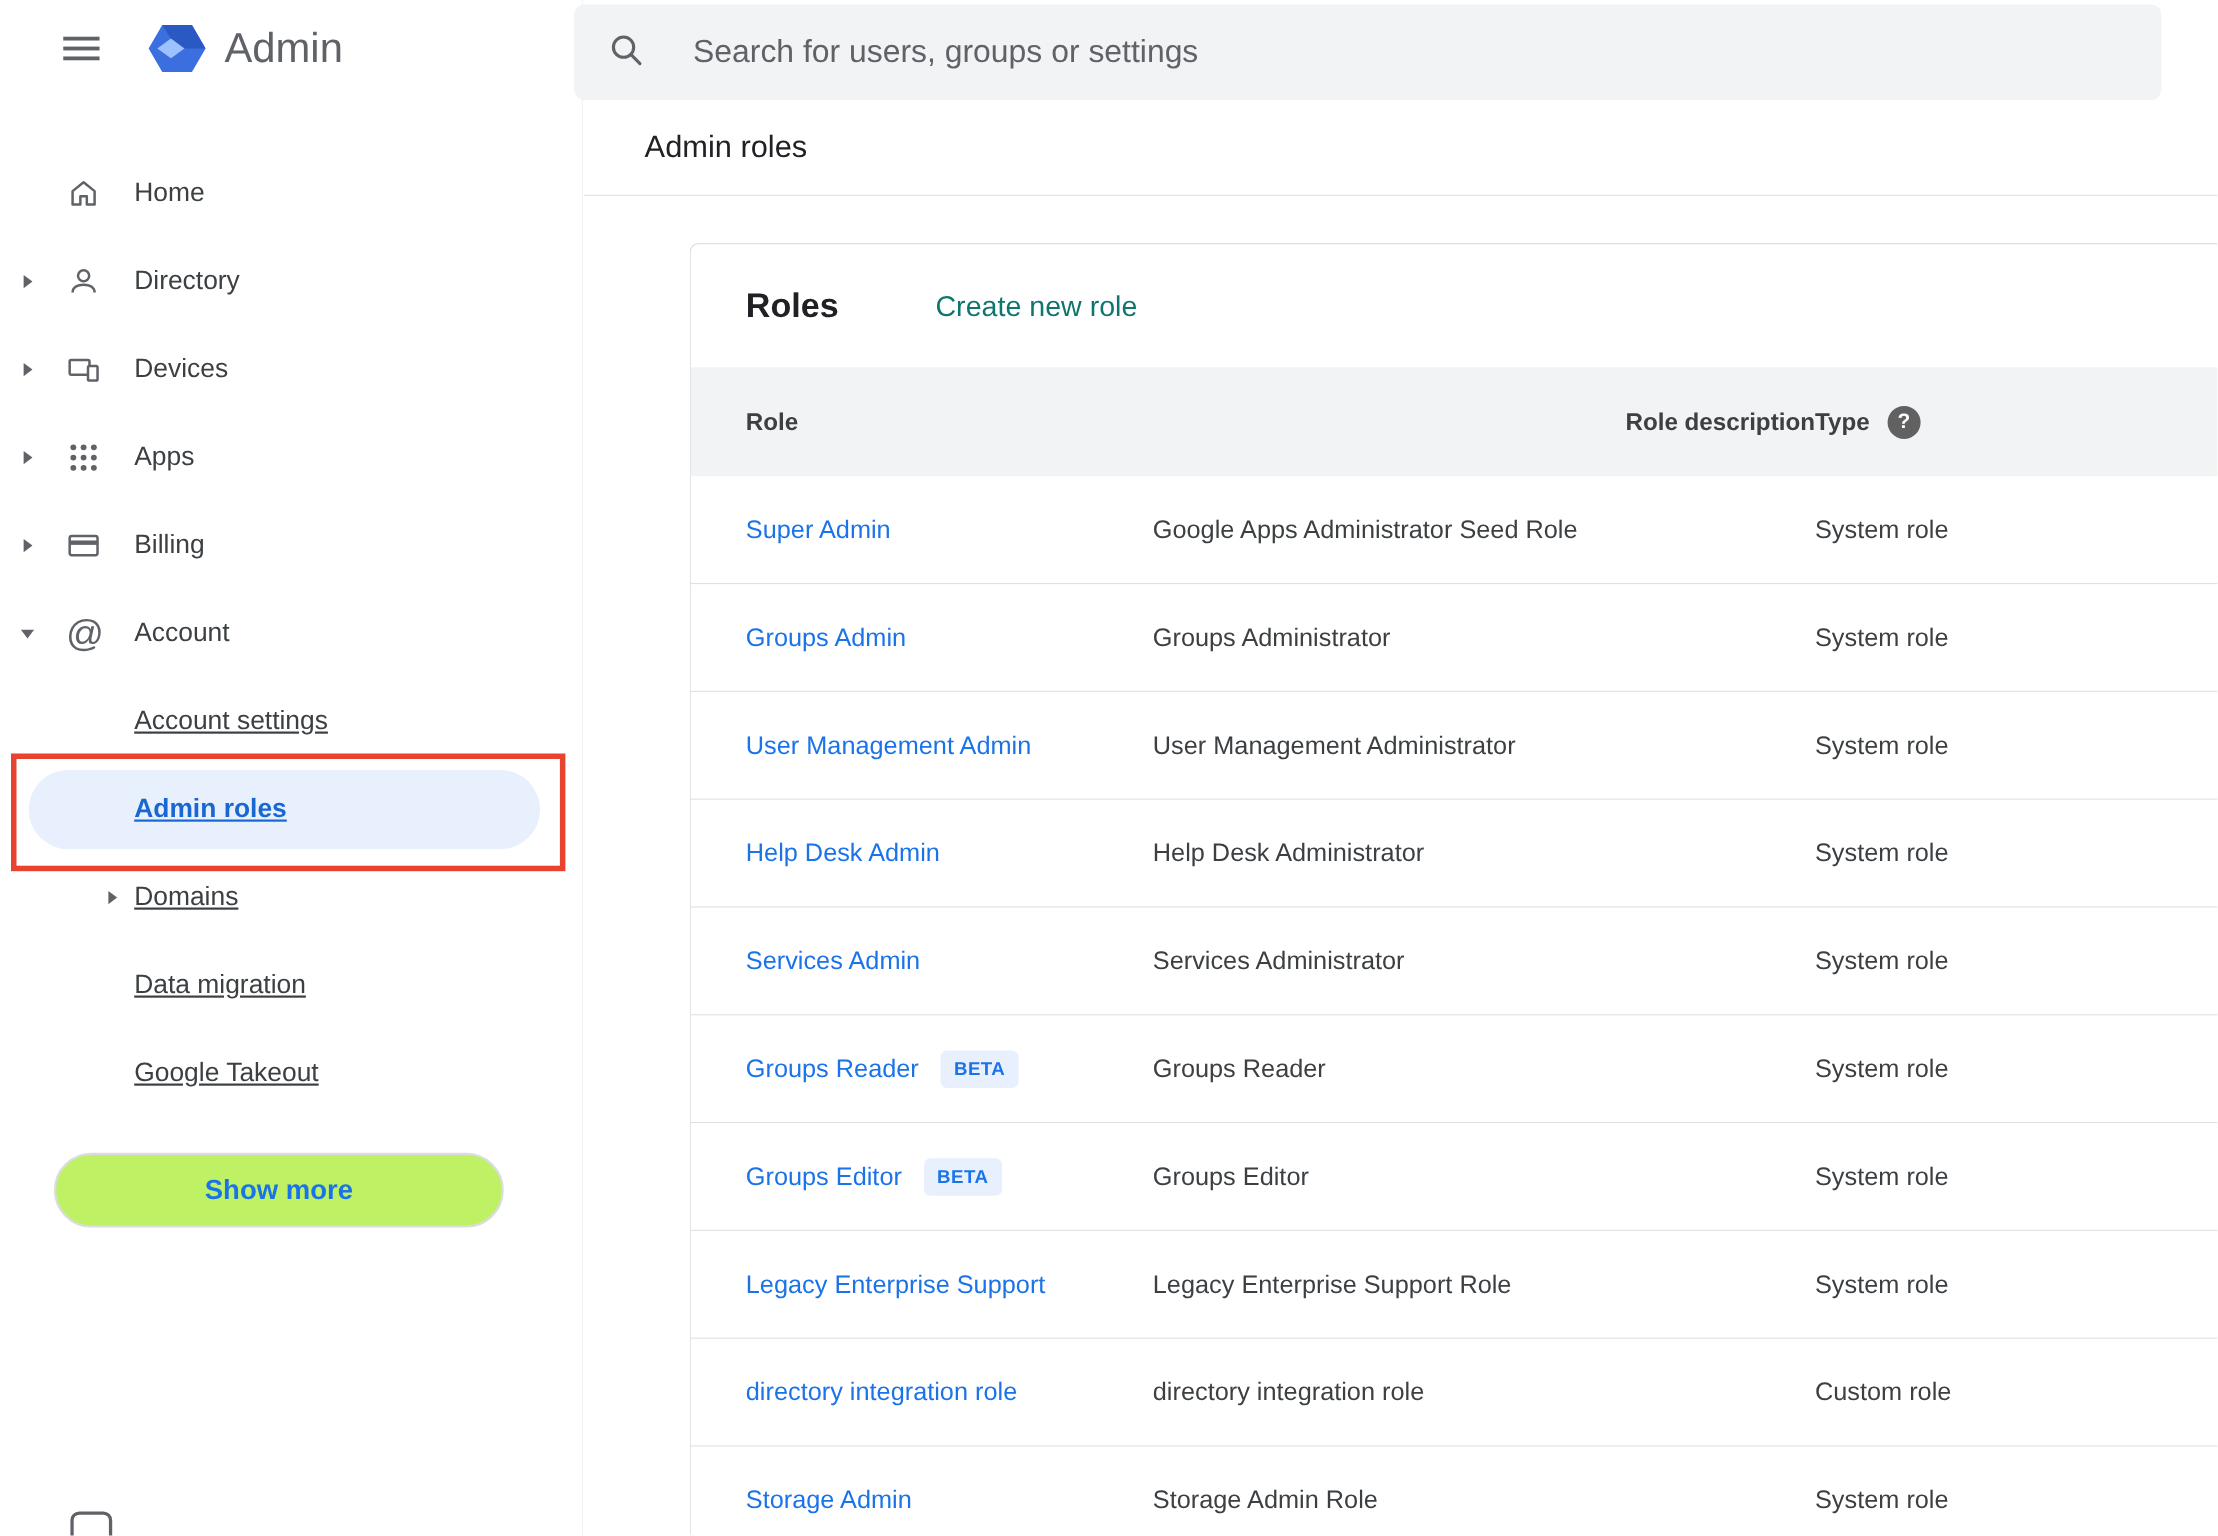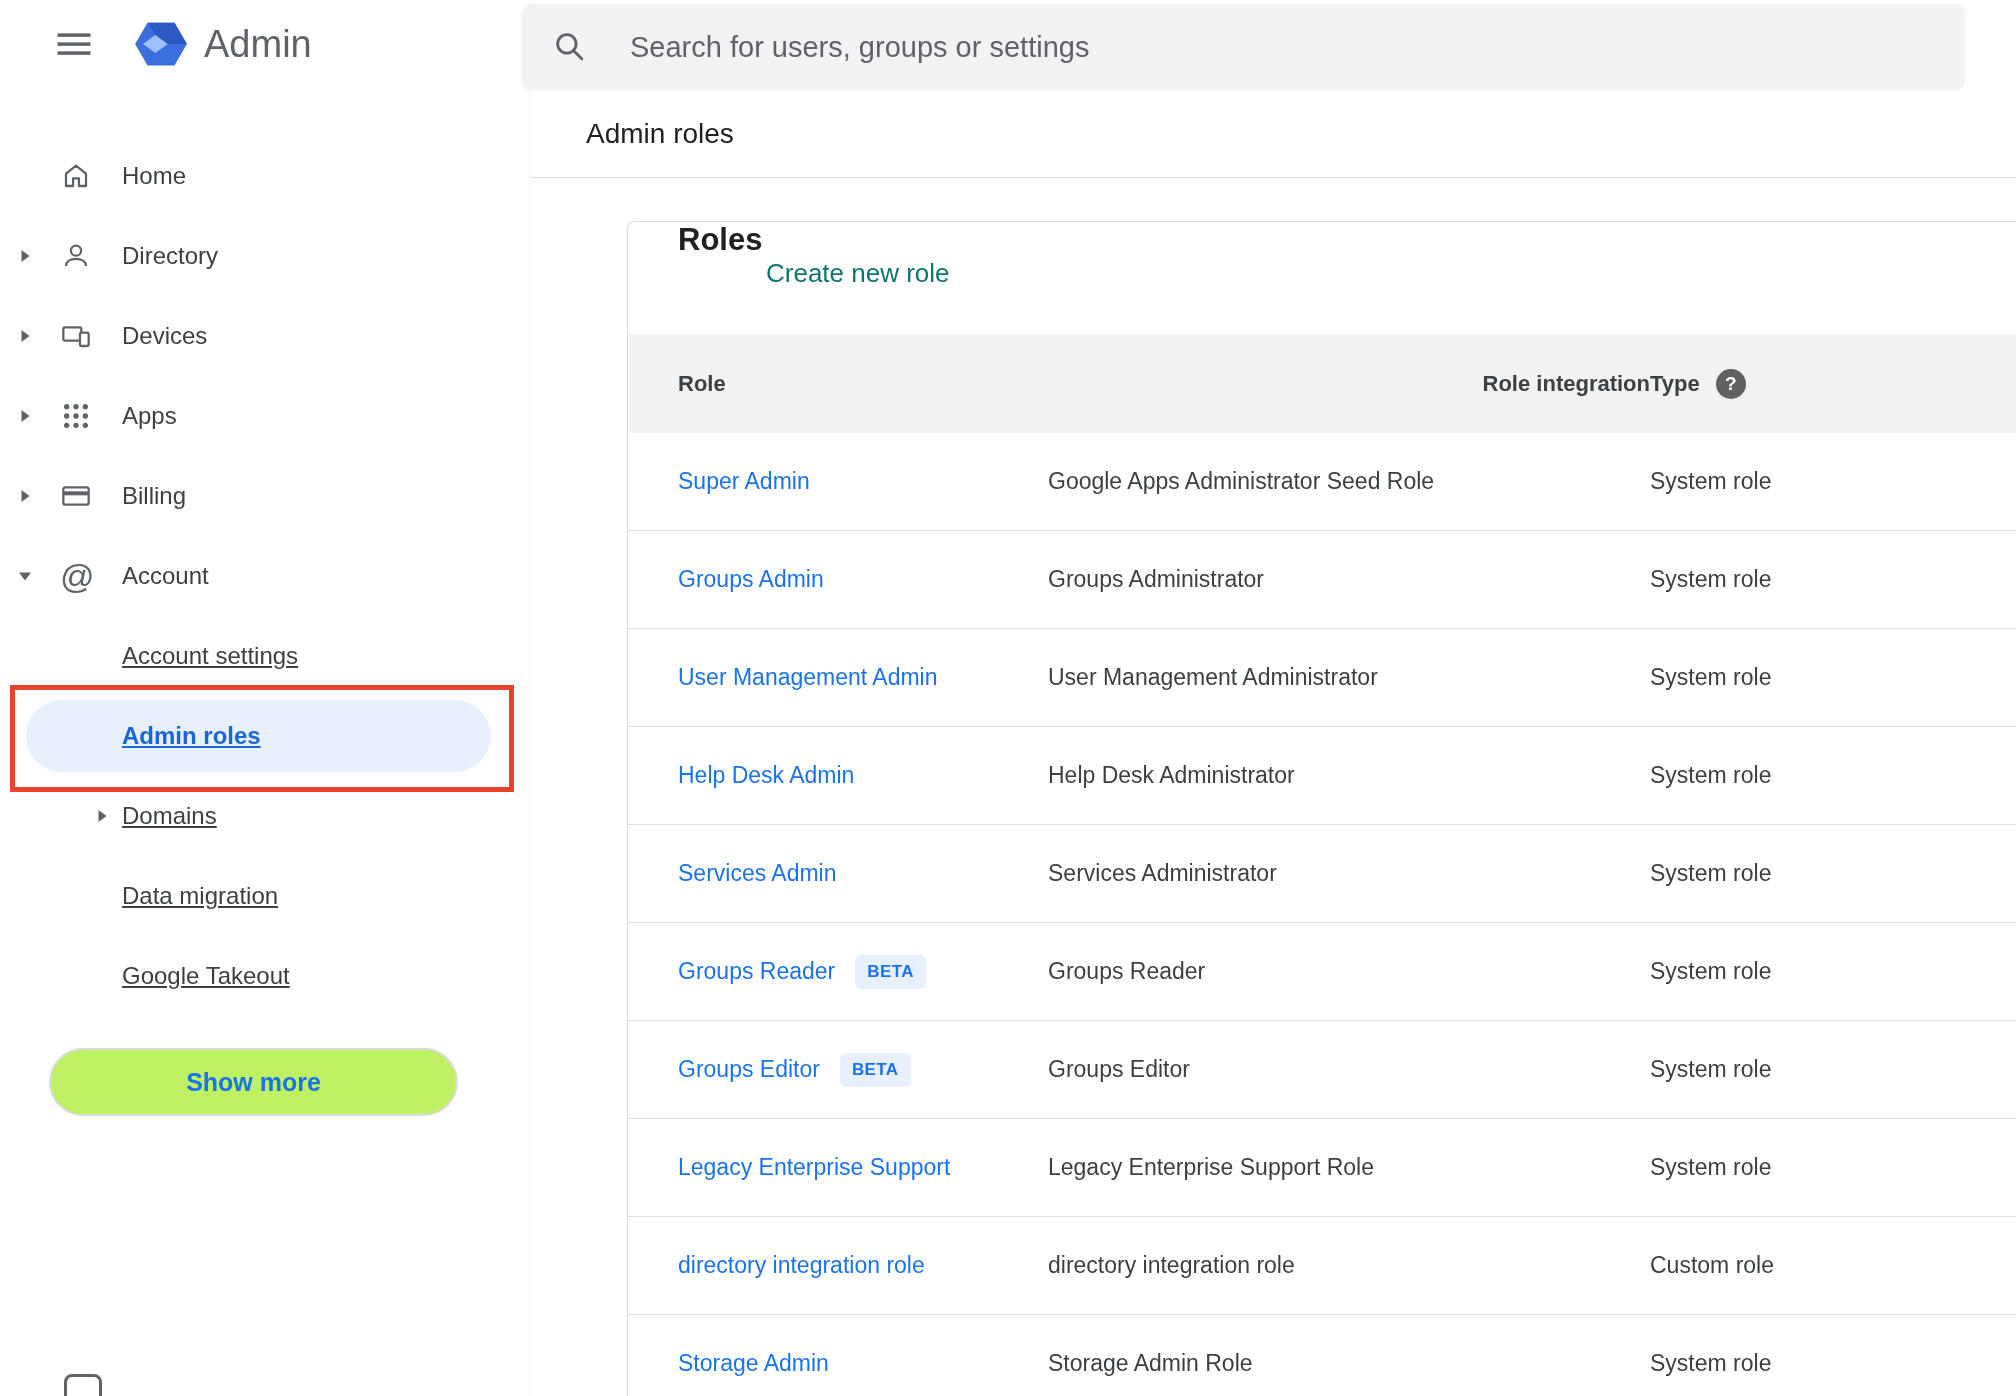--- a/index.html
+++ b/index.html
@@ -69,21 +69,21 @@
 
   .page-title { position: absolute; left: 586px; top: 118px; font-size: 28px; color: #202124; }
   .title-divider { position: absolute; left: 531px; top: 177px; width: 1485px; height: 1px; background: #e0e0e0; }
 
   
   .card {
     position: absolute; left: 627px; top: 221px; width: 1389px; height: 1175px;
     background: #fff; border: 1px solid #dadce0; border-right: 0; border-bottom: 0;
     border-radius: 8px 0 0 0;
   }
-  .card-header { height: 112px; display: flex; padding-left: 50px; flex-direction: column; }
+  .card-header { height: 112px; display: flex; align-items: center; padding-left: 50px; }
   .card-title { font-size: 31px; font-weight: bold; color: #202124; }
   .create-link { margin-left: 88px; font-size: 26px; color: #0f766e; cursor: pointer; text-decoration: none; }
 
   .thead {
     display: flex; align-items: center; height: 99px; background: #f1f3f4;
     font-size: 22px; font-weight: bold; color: #3c4043; text-align: right;
   }
   .trow {
     display: flex; align-items: center; height: 98px;
     border-bottom: 1px solid #e0e0e0; font-size: 23px;
@@ -270,21 +270,21 @@
 
 <div class="card">
 
   <div class="card-header">
     <span class="card-title">Roles</span>
     <a class="create-link">Create new role</a>
   </div>
 
   <div class="thead">
     <div class="col-role">Role</div>
-    <div class="col-desc">Role integration</div>
+    <div class="col-desc">Role description</div>
     <div class="col-type">
       <span>Type</span>
       <span class="help-circle">?</span>
     </div>
   </div>
 
   <div class="trow">
     <div class="col-role">
         <a class="role-link">Super Admin</a>
       </div>

